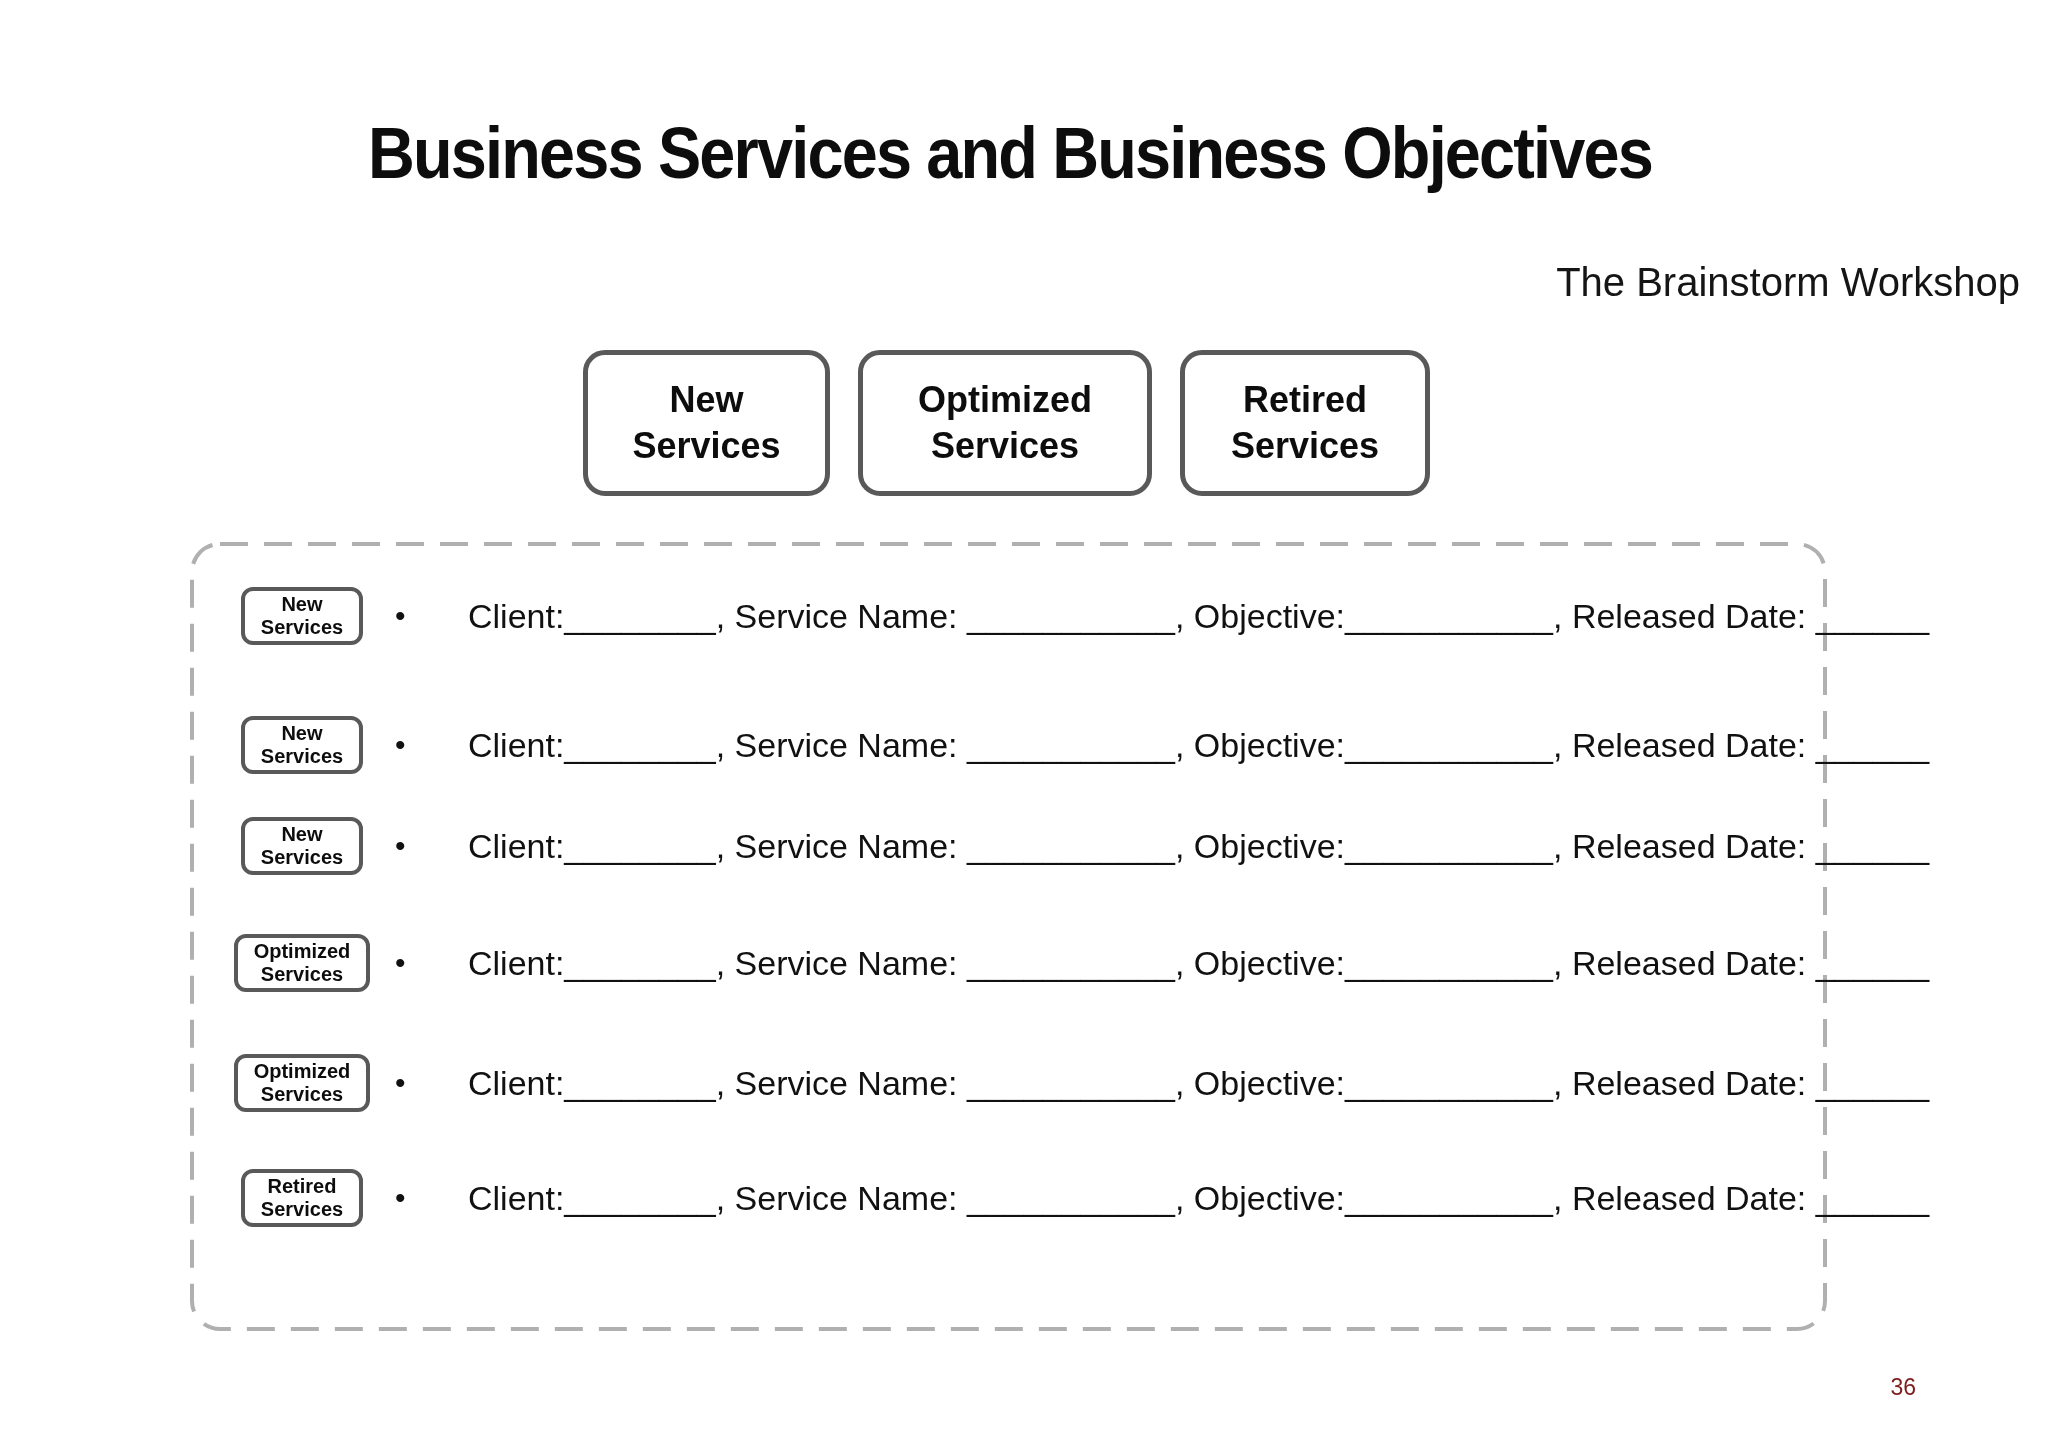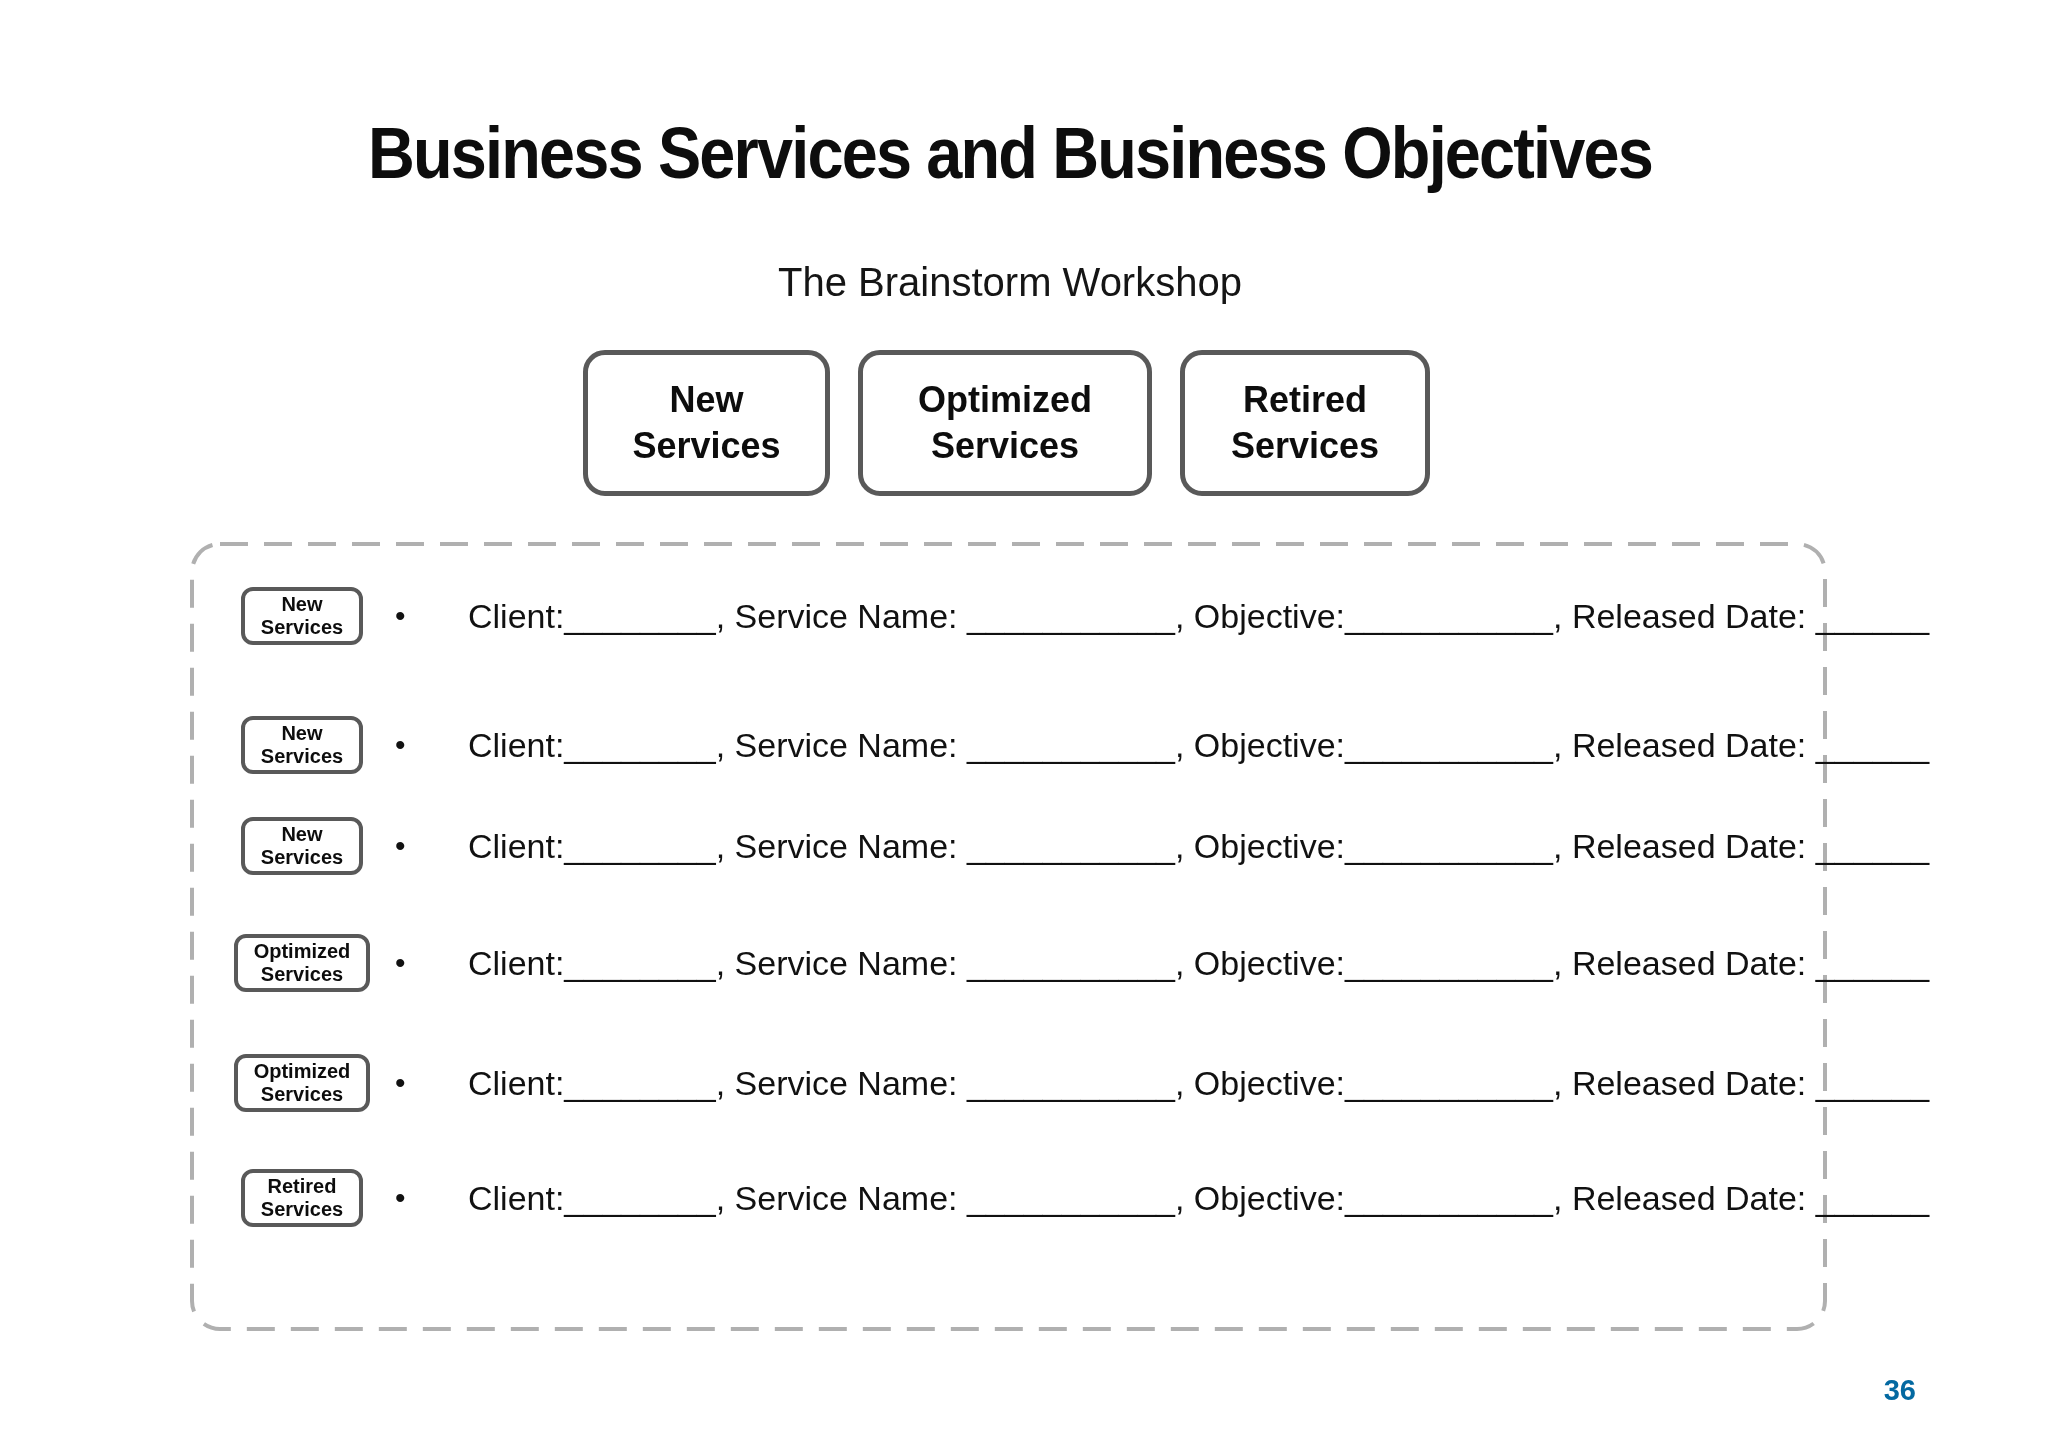--- a/index.html
+++ b/index.html
@@ -31,21 +31,21 @@
     color: #0d0d0d;
     transform: scaleX(0.9);
     transform-origin: 50% 50%;
     white-space: nowrap;
   }
   .subtitle {
     position: absolute;
     top: 236px;
     left: 0;
     width: 100%;
-    text-align: center;
+    text-align: right;
     font-size: 40px;
     font-weight: normal;
     color: #151515;
     white-space: nowrap;
   }
 
   
   .legend-row {
     position: absolute;
     left: 583px;
@@ -147,23 +147,22 @@
     left: 0;
     width: 100%;
     text-align: center;
     font-size: 20px;
     color: #111111;
   }
   .page-number {
     position: absolute;
     top: 1350px;
     right: 104px;
-    font-size: 29px;
-    color: #0369a1;
-    font-weight: bold;
+    font-size: 23px;
+    color: #7f1d1d;
   }
 </style>
 </head>
 <body>
 
 <div class="slide">
 
   <div class="title">Business Services and Business Objectives</div>
   <div class="subtitle">The Brainstorm Workshop</div>
 

